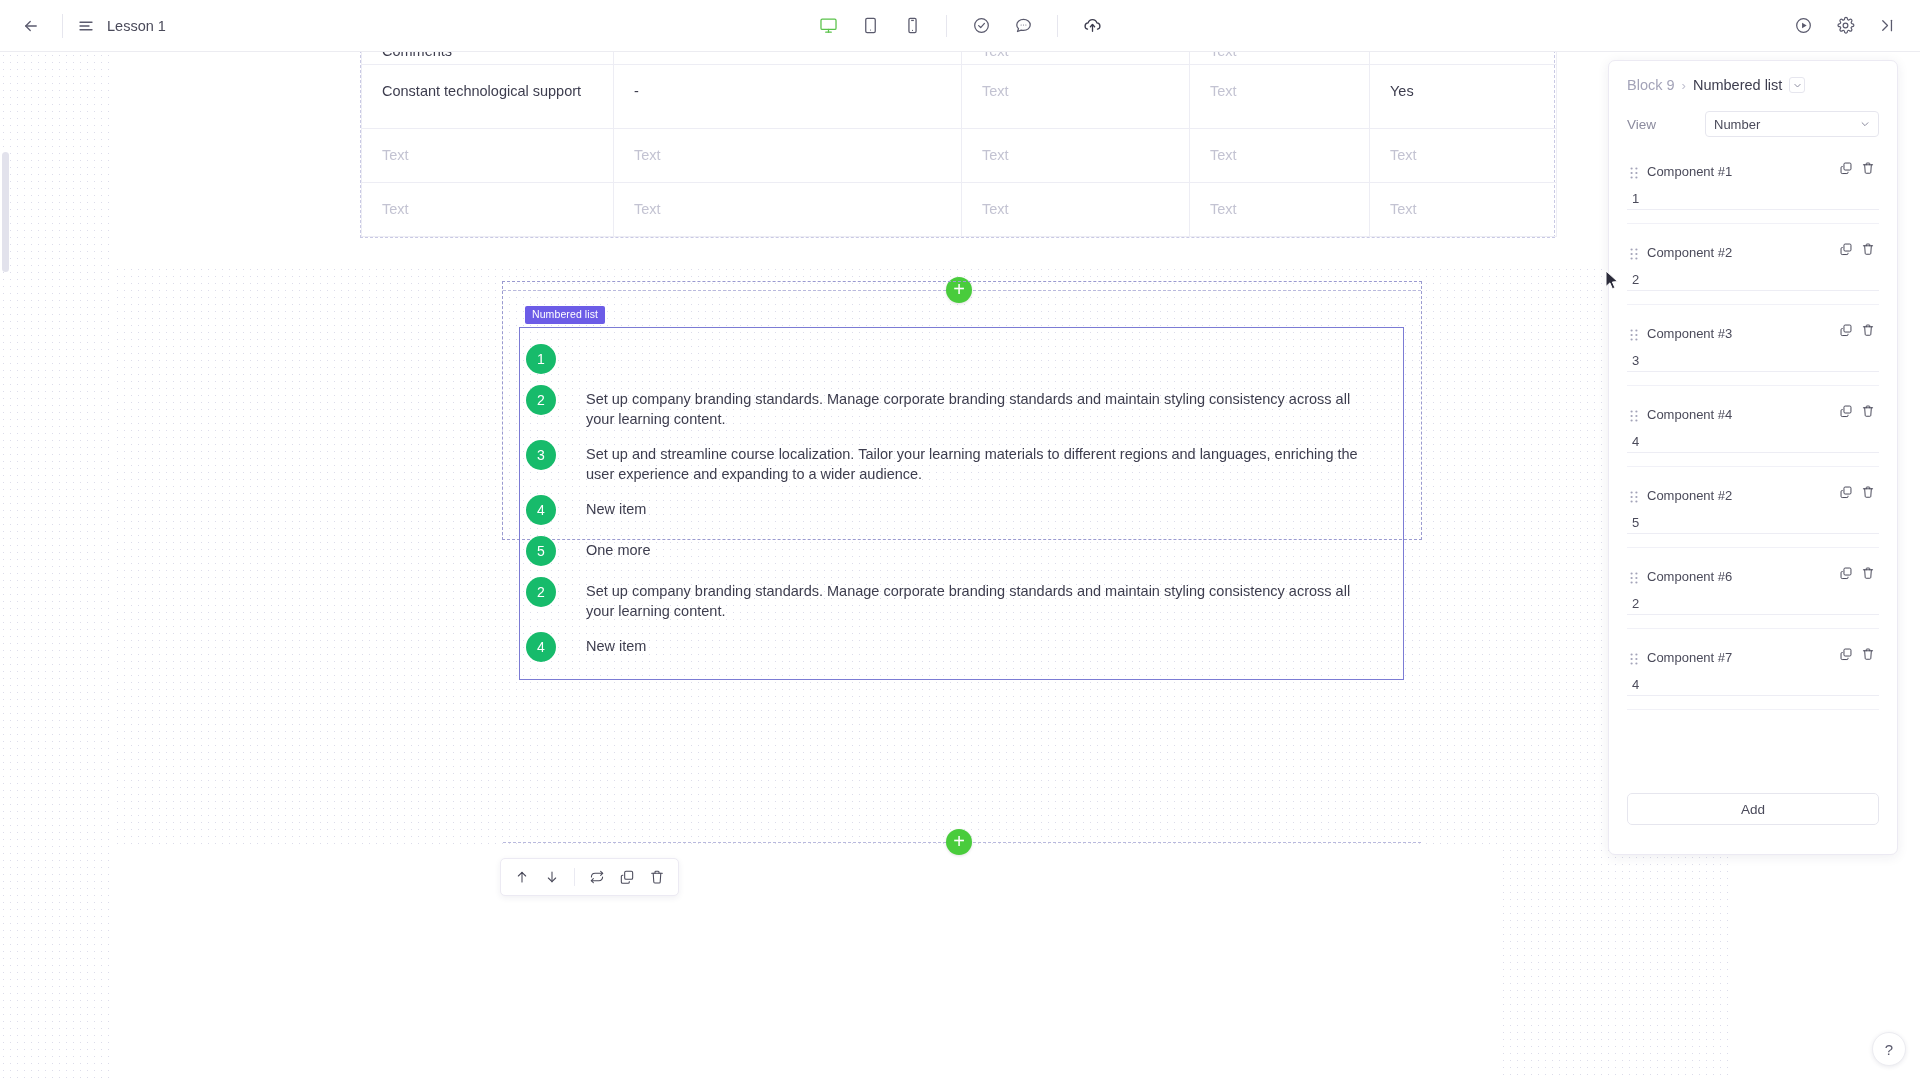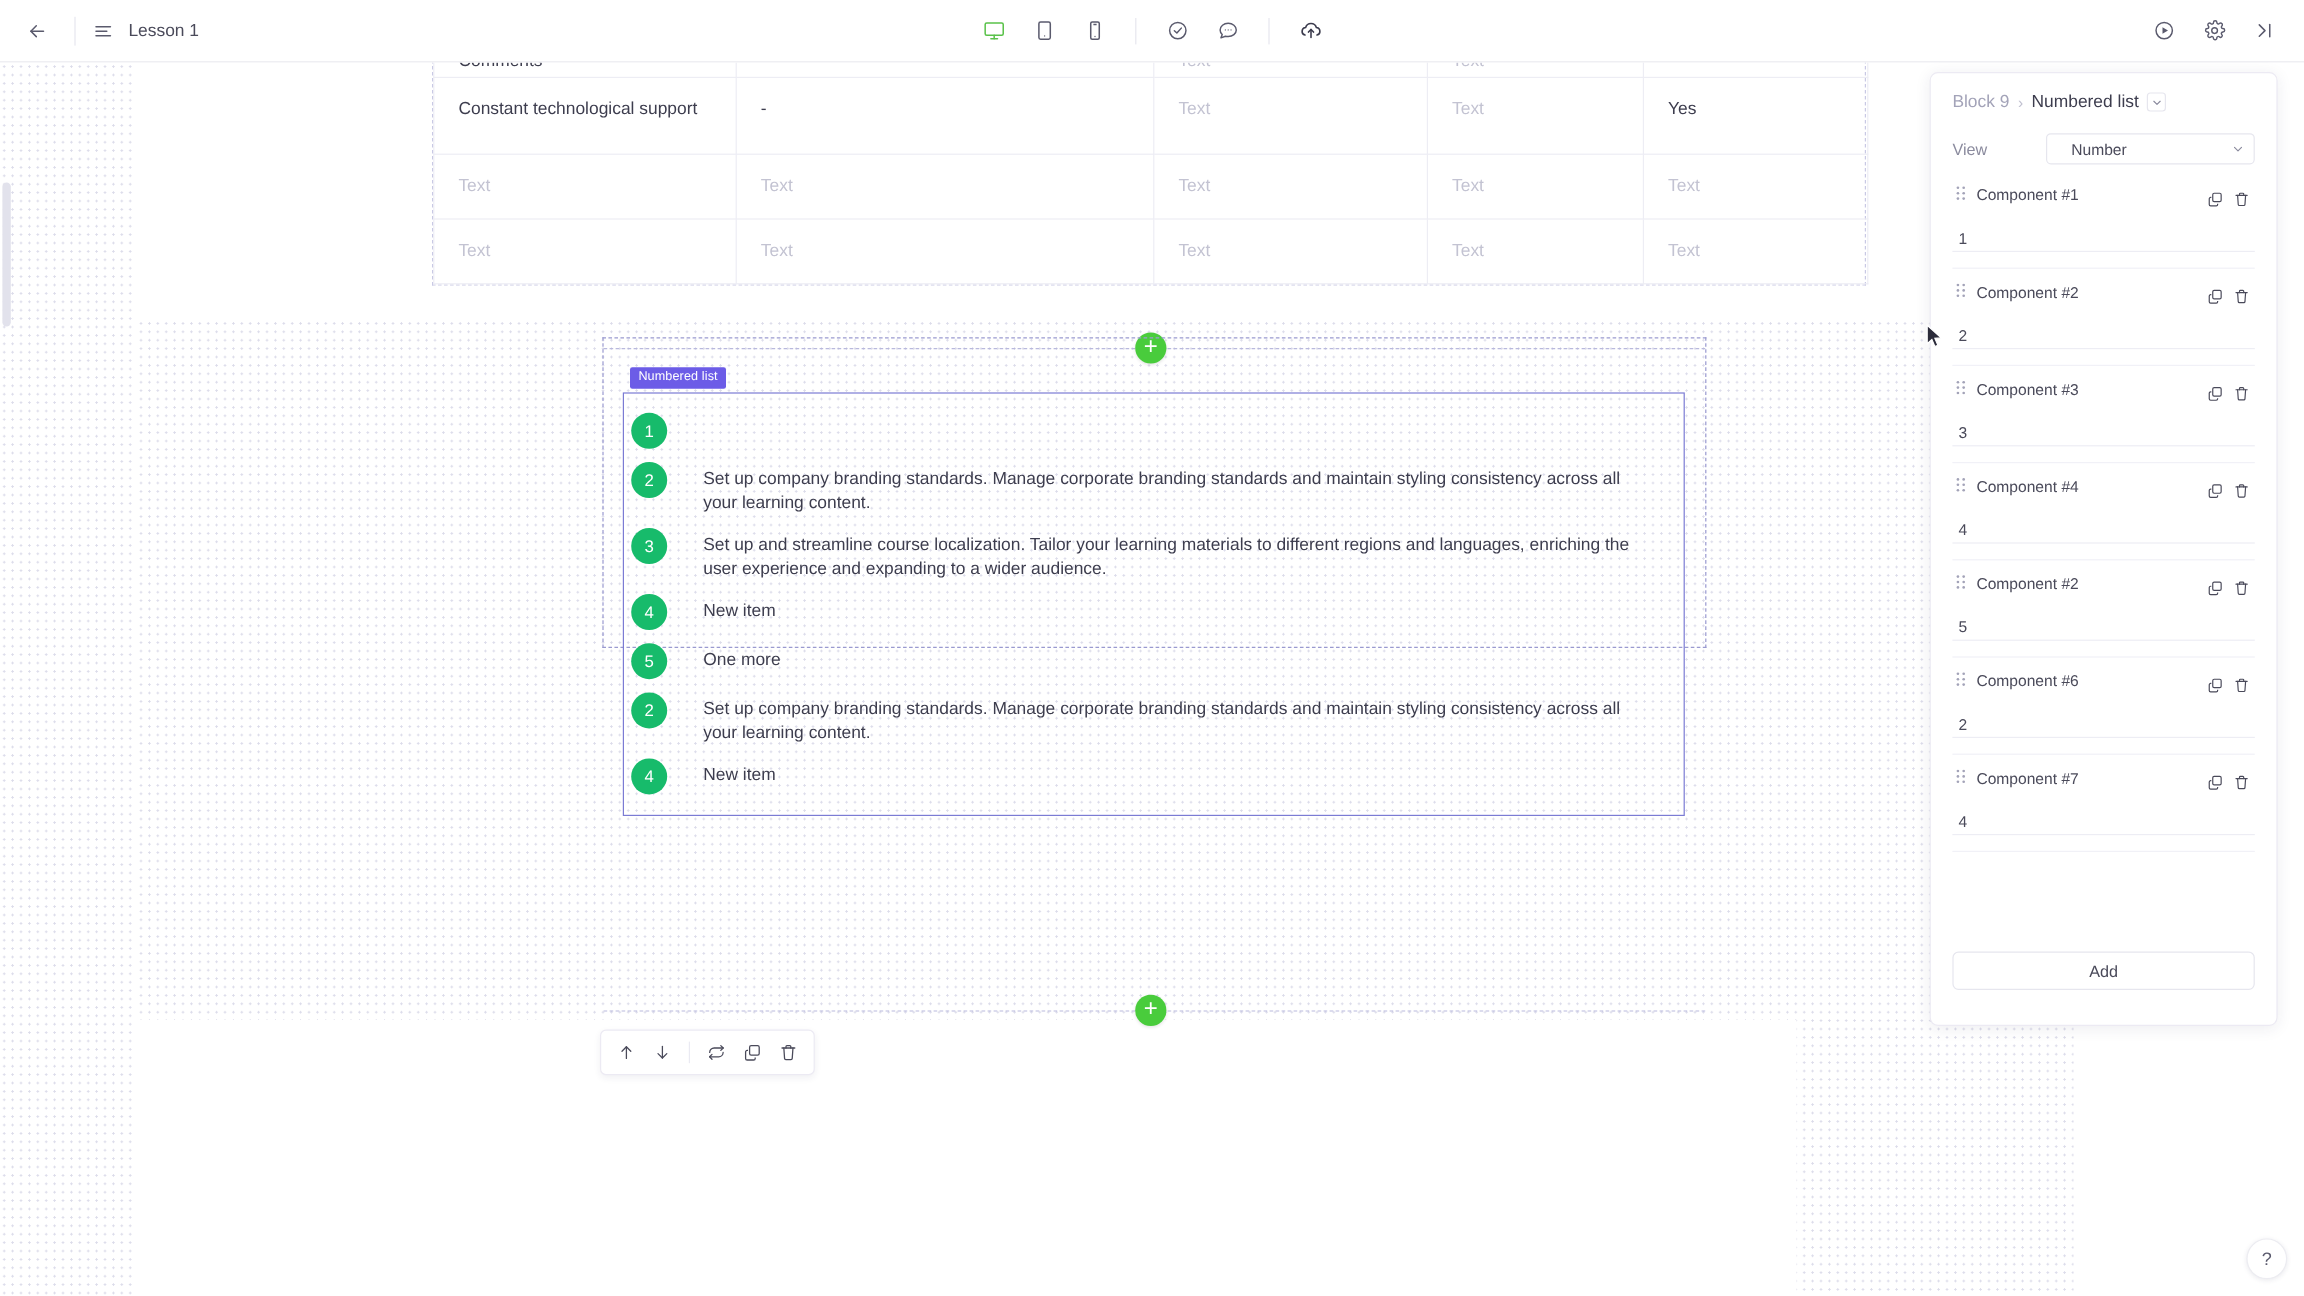--- a/index.html
+++ b/index.html
@@ -134,25 +134,25 @@
   .bc-block { color:#a3a3b8; }
   .bc-sep { color:#c0c0d0; font-size:13px; }
   .bc-cur { color:#3d3d4e; }
   .bc-chev { width:16px; height:16px; display:flex; align-items:center; justify-content:center;
              border:1px solid #e6e6ee; border-radius:3px; cursor:pointer; }
   #view-row { display:flex; align-items:center; margin-top:18px; }
   #view-lbl { font-size:13.5px; color:#8b8b9e; width:78px; }
   #view-sel {
     flex:1; height:26px; border:1px solid #e6e6ee; border-radius:4px;
     background:#fff; display:flex; align-items:center; justify-content:space-between;
-    padding:0 8px 0 20px; font-size:13px; color:#4a4a5a; cursor:pointer;
+    padding:0 8px 0 8px; font-size:13px; color:#4a4a5a; cursor:pointer;
   }
   #comp-list { flex:1; overflow:hidden; padding:6px 18px 0 18px; }
   .comp { padding-top:12px; }
-  .comp-hd { display:flex; align-items:flex-start; height:24px; }
+  .comp-hd { display:flex; align-items:flex-end; height:24px; }
   .drag { width:14px; display:flex; align-items:center; justify-content:center; cursor:grab; }
   .comp-name { font-size:13px; color:#4a4a5a; margin-left:6px; flex:1; }
   .comp-act { width:22px; height:22px; display:flex; align-items:center;
               justify-content:center; cursor:pointer; }
   .comp-input {
     margin-top:9px; height:22px; border-bottom:1px solid #ededf4;
     font-size:13px; color:#4a4a5a; padding-left:5px; display:flex; align-items:center;
     cursor:text;
   }
   .comp-rule { margin-top:13px; border-bottom:1px solid #f1f1f7; }

